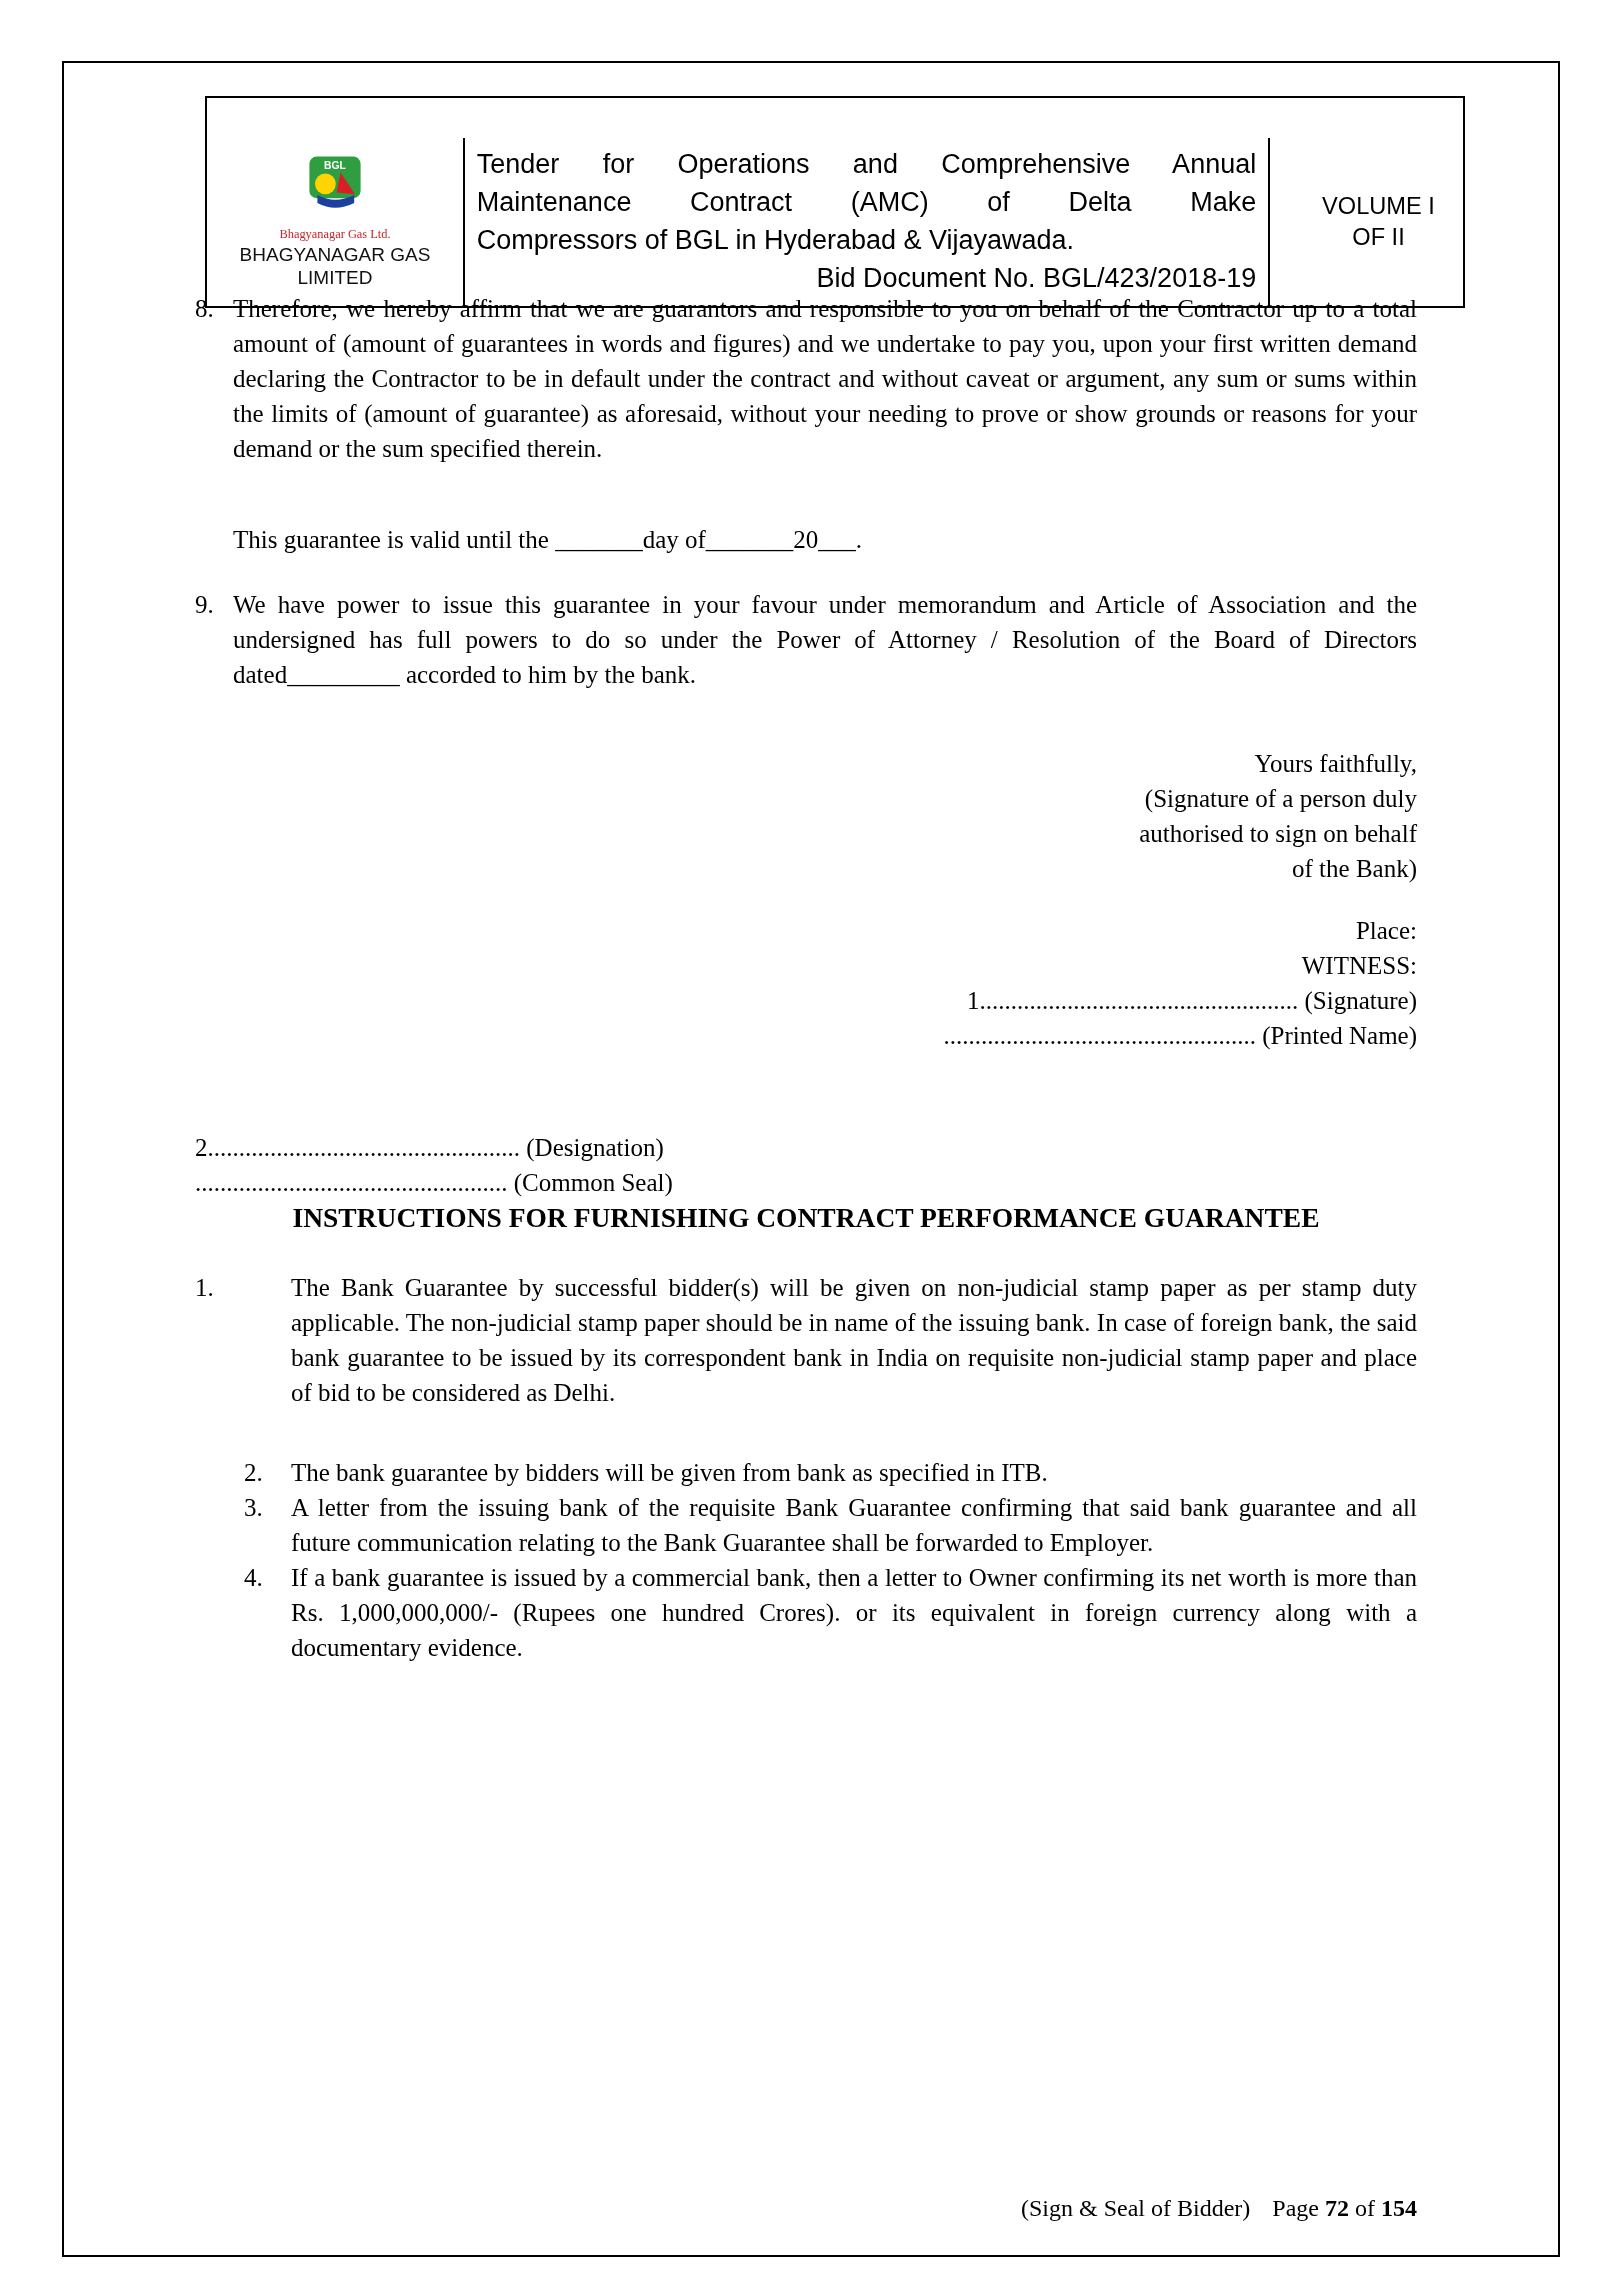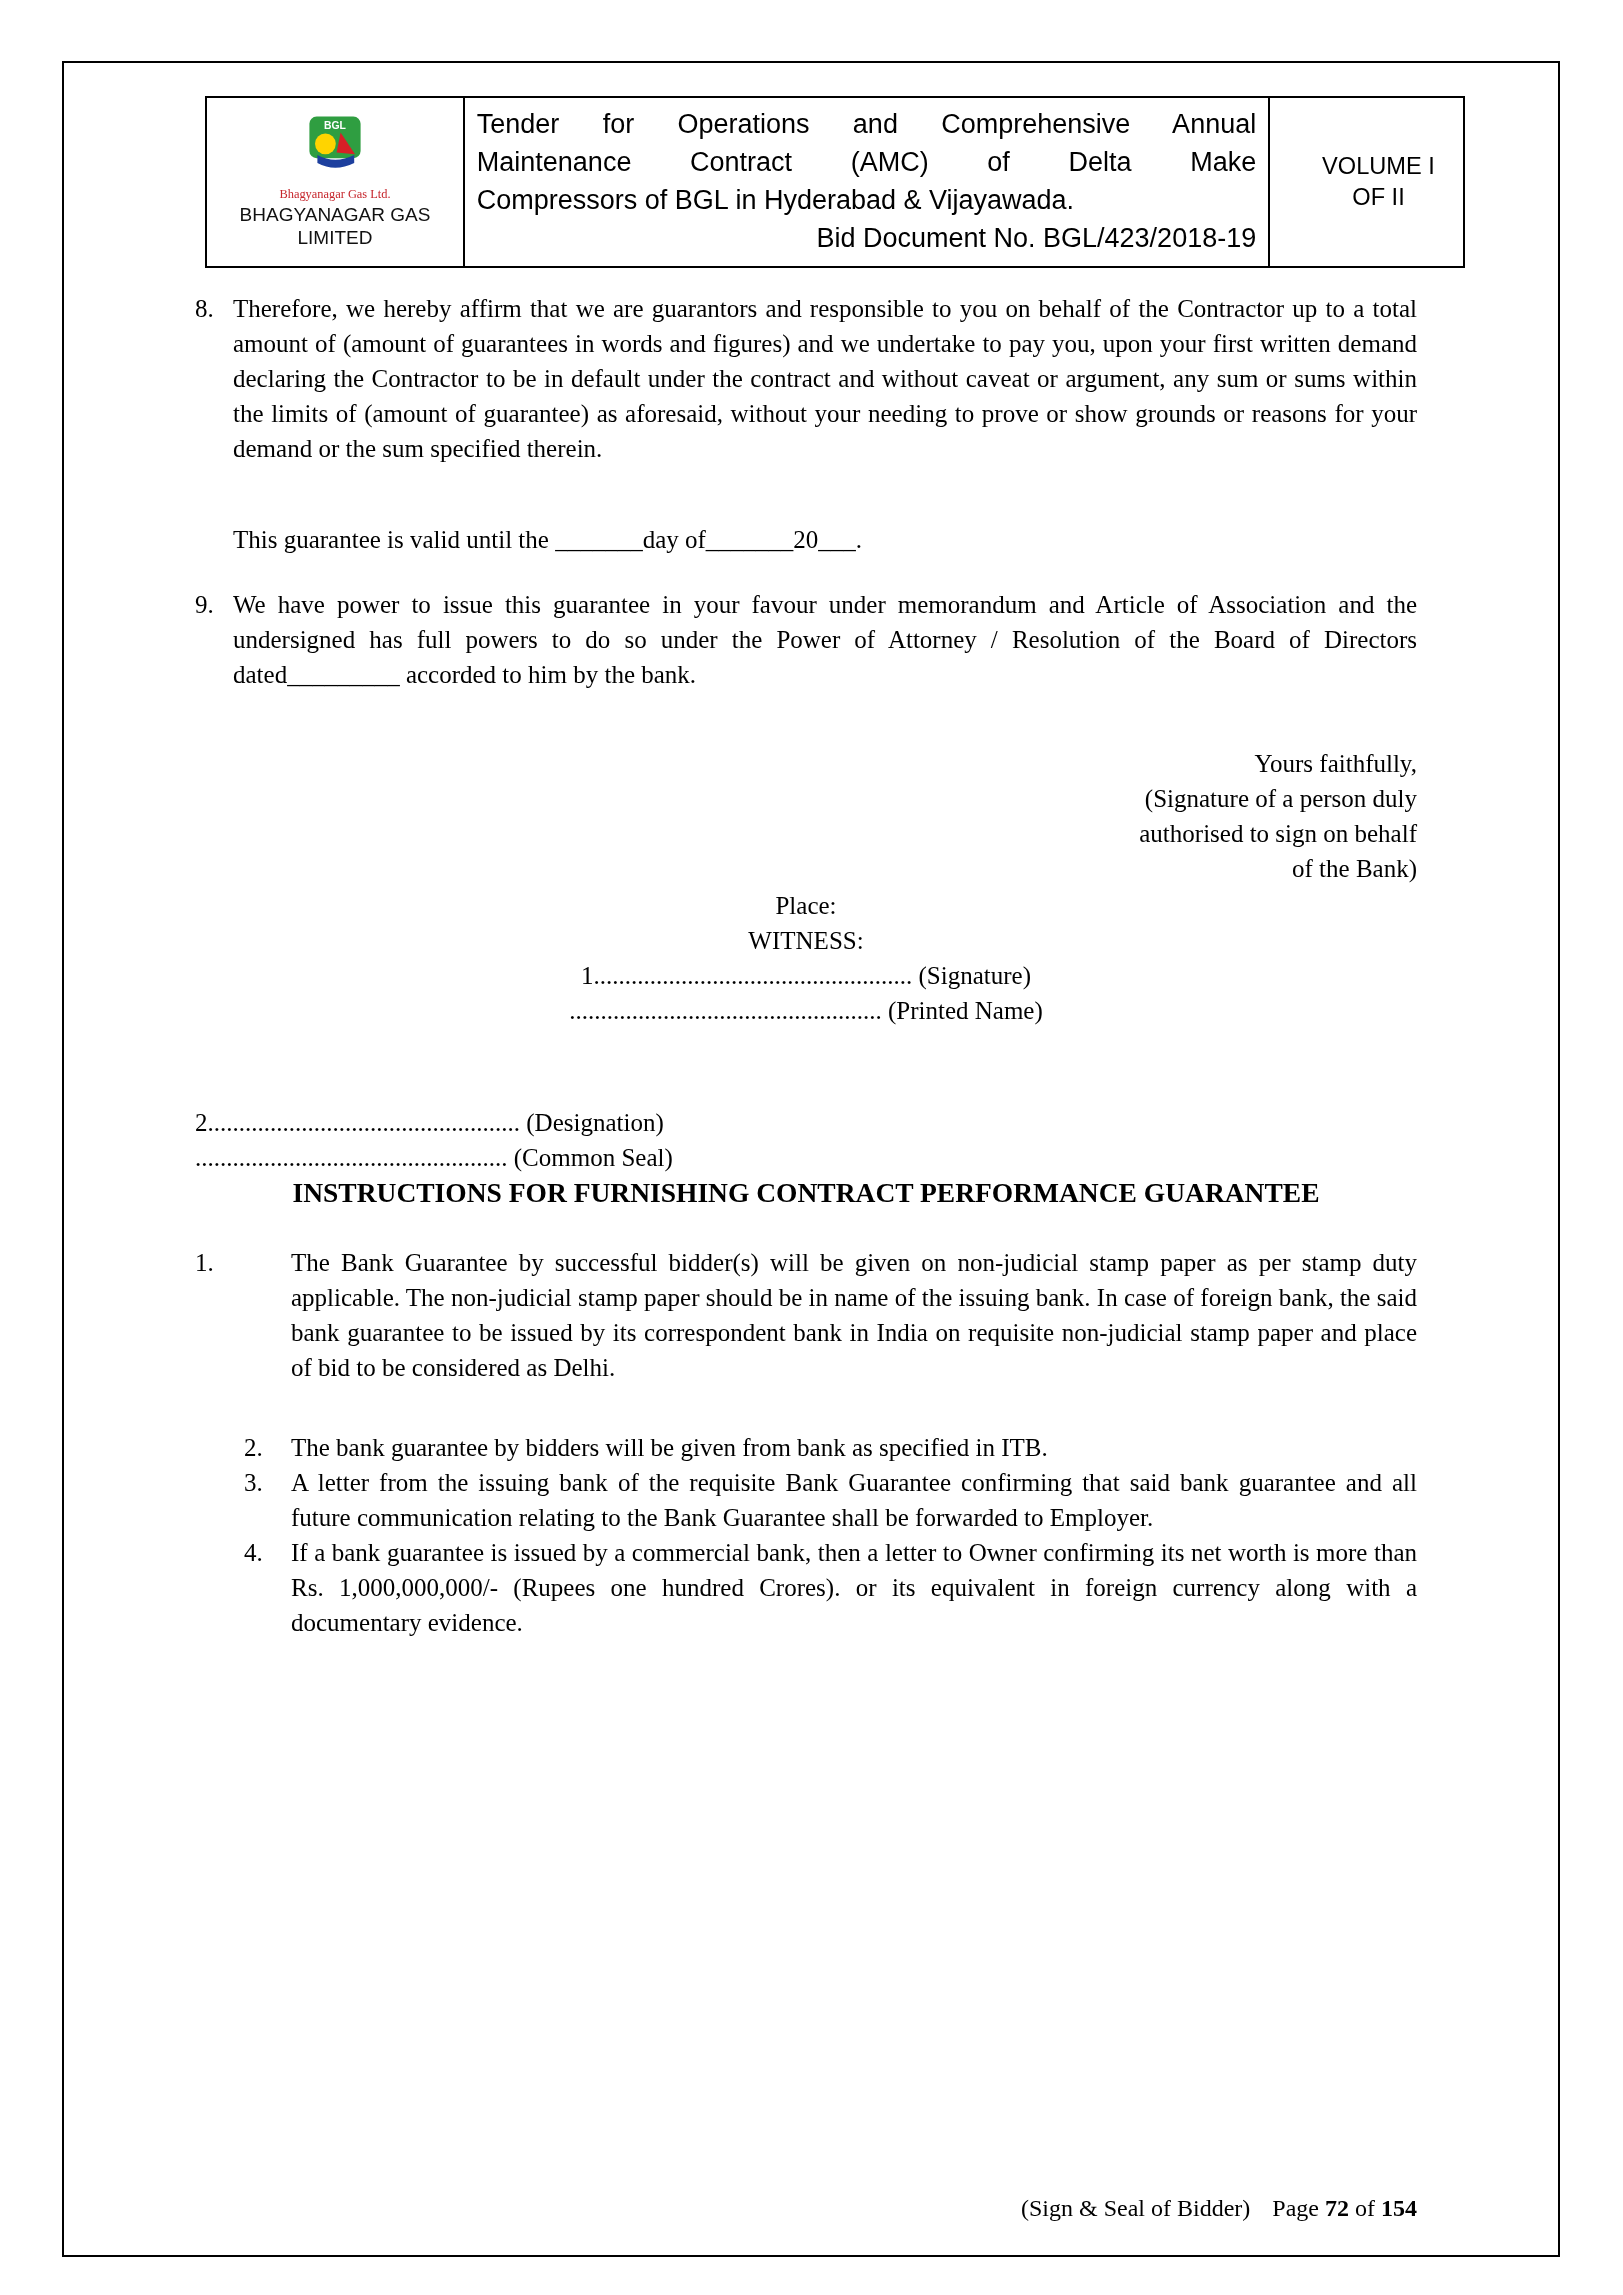--- a/index.html
+++ b/index.html
@@ -21,21 +21,21 @@
   }
   
   .header {
     position: absolute;
     left: 205px; top: 96px;
     width: 1260px;
     display: flex;
     border: 2px solid #000000;
     background: #ffffff;
   }
-  .hcell { border-right: 2px solid #000000; min-height: 168px; }
+  .hcell { border-right: 2px solid #000000; min-height: 168px; margin-top: 40px; }
   .hcell:last-child { border-right: none; padding-left: 24px; }
   .logo-cell {
     width: 258px;
     display: flex; flex-direction: column;
     align-items: center; justify-content: center;
     padding: 5.2px 3.9px;
     text-align: center;
   }
   .logo-svg { width: 84px; height: 72px; display: block; }
   .logo-sub {
@@ -76,21 +76,21 @@
     text-align: justify;
   }
   .hang { position: relative; padding-left: 38px; }
   .hang > .num { position: absolute; left: 0; top: 0; }
   .hang2 { position: relative; padding-left: 96px; }
   .hang2 > .num { position: absolute; left: 0; top: 0; }
   .hang2.sub > .num { left: 49px; }
   .validity { margin-top: 56px; padding-left: 38px; text-align: left; }
   .item9 { margin-top: 30px; }
   .signature-block { margin-top: 54px; text-align: right; }
-  .place-witness { margin-top: 2px; text-align: center; }
+  .place-witness { margin-top: 27px; text-align: right; }
   .witness-group2 { margin-top: 77px; text-align: left; }
   .inst-heading {
     text-align: center;
     font-weight: bold;
     font-size: 27.5px;
     line-height: 35px;
   }
   .inst1 { margin-top: 35px; }
   .inst2 { margin-top: 45px; }
   

